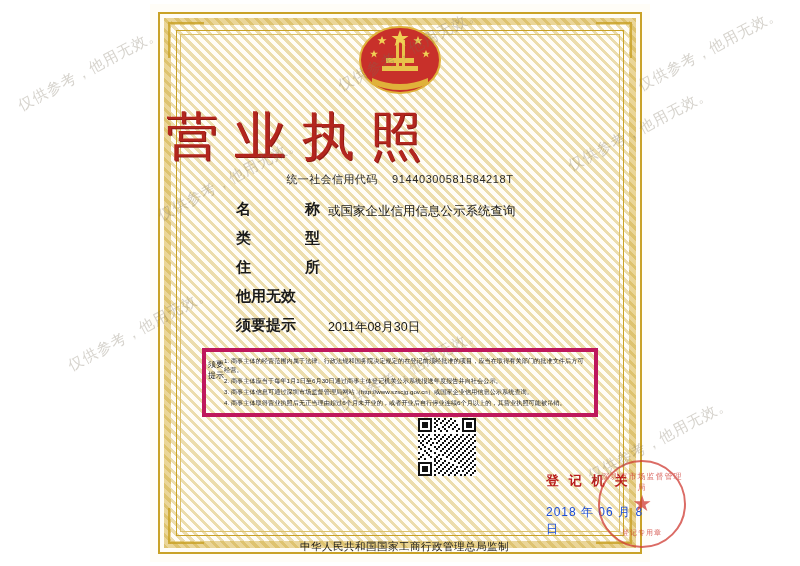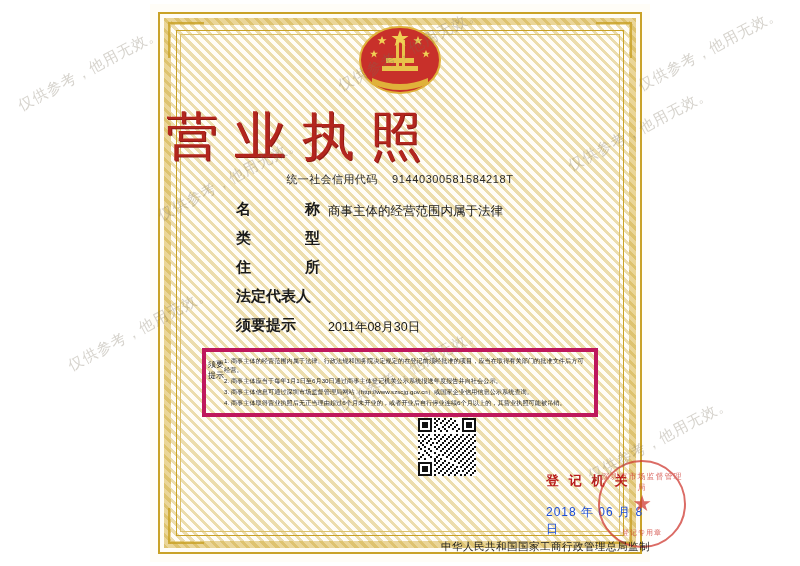--- a/index.html
+++ b/index.html
@@ -271,21 +271,21 @@
     font-size: 7px;
     letter-spacing: 1px;
   }
 
   
   .footer {
     position: absolute;
     left: 9px;
     right: 0;
     bottom: 8px;
-    text-align: right;
+    text-align: center;
     font-size: 10.5px;
     color: #1a1a1a;
     letter-spacing: 0.5px;
   }
 
   
   .watermark {
     position: absolute;
     font-size: 15px;
     color: rgba(120, 110, 90, 0.30);
@@ -337,40 +337,40 @@
       <span class="code">91440300581584218T</span>
     </div>
 
     <div class="fields">
 
       <div class="row">
         <div class="row-label">
           <span>名</span>
           <span>称</span>
         </div>
-        <div class="row-value">商事主体的经营范围内属于法律</div>
+        <div class="row-value">或国家企业信用信息公示系统查询</div>
       </div>
 
       <div class="row">
         <div class="row-label">
           <span>类</span>
           <span>型</span>
         </div>
       </div>
 
       <div class="row">
         <div class="row-label">
           <span>住</span>
           <span>所</span>
         </div>
       </div>
 
       <div class="row">
         <div class="row-label">
-          <span>法定代表人</span>
+          <span>他用无效</span>
         </div>
       </div>
 
       <div class="row">
         <div class="row-label">
           <span>须要提示</span>
         </div>
         <div class="row-value">2011年08月30日</div>
       </div>
 

